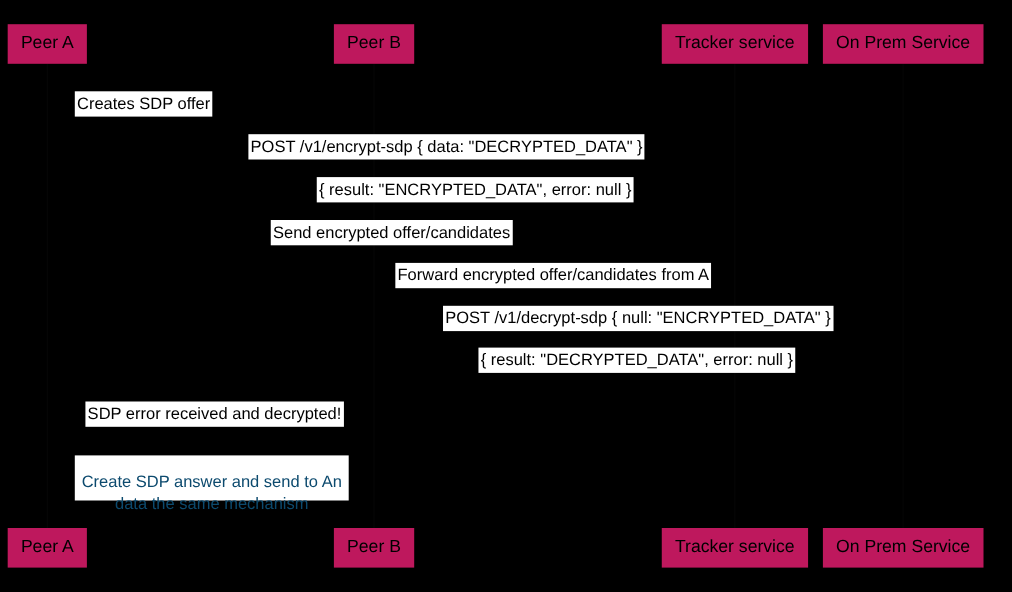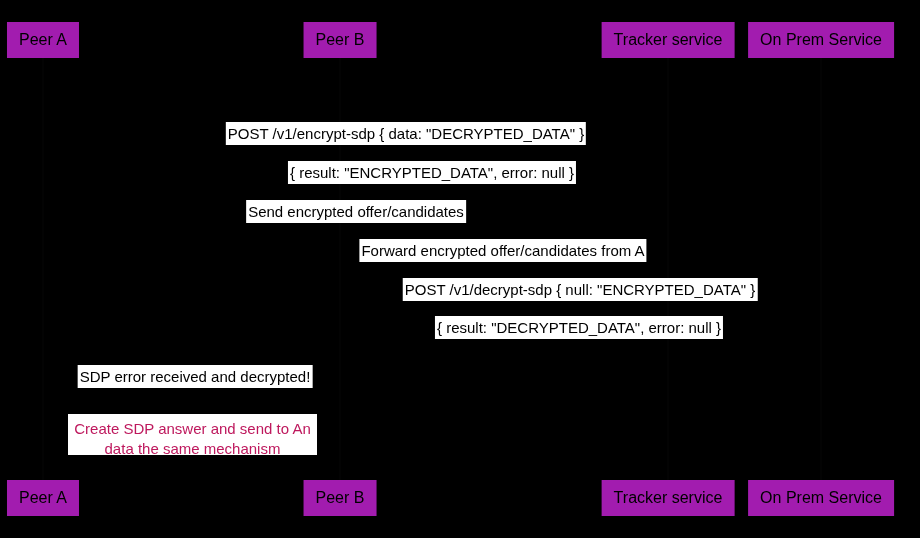--- a/index.html
+++ b/index.html
@@ -19,21 +19,21 @@
     position: absolute;
     top: 58px;
     height: 422px;
     width: 1px;
     background: #060606; 
     transform: translateX(-50%);
   }
   .actor {
     position: absolute;
     transform: translateX(-50%);
-    background: #a21caf;
+    background: #be185d;
     color: #000000;
     height: 36px;
     line-height: 36px;
     padding: 0 12px;
     font-size: 16px;
     white-space: nowrap;
     text-align: center;
     box-sizing: border-box;
   }
   .actor.top { top: 22px; }
@@ -49,43 +49,44 @@
     white-space: nowrap;
   }
   .msg.centered { transform: translateX(-50%); }
   .note {
     position: absolute;
     left: 68px;
     top: 414px;
     width: 249px;
     height: 41px;
     background: #ffffff;
-    color: #be185d;
+    color: #0c4a6e;
     font-size: 15px;
     line-height: 20px;
     text-align: center;
     box-sizing: border-box;
-    padding-top: 5px;
+    padding-top: 15px;
   }
 </style>
 </head>
 <body>
 
 <div class="stage">
 
   <div class="lifeline" style="left:43px"></div>
   <div class="lifeline" style="left:340px"></div>
   <div class="lifeline" style="left:668px"></div>
   <div class="lifeline" style="left:821px"></div>
 
   <div class="actor top" style="left:43px">Peer A</div>
   <div class="actor top" style="left:340px">Peer B</div>
   <div class="actor top" style="left:668px">Tracker service</div>
   <div class="actor top" style="left:821px">On Prem Service</div>
 
+  <div class="msg" style="left:68px; top:83px">Creates SDP offer</div>
   <div class="msg centered" style="left:406px; top:122px">POST /v1/encrypt-sdp { data: "DECRYPTED_DATA" }</div>
   <div class="msg centered" style="left:432px; top:161px">{ result: "ENCRYPTED_DATA", error: null }</div>
   <div class="msg centered" style="left:503px; top:239px">Forward encrypted offer/candidates from A</div>
   <div class="msg centered" style="left:356px; top:200px">Send encrypted offer/candidates</div>
   <div class="msg centered" style="left:580px; top:278px">POST /v1/decrypt-sdp { null: "ENCRYPTED_DATA" }</div>
   <div class="msg centered" style="left:579px; top:316px">{ result: "DECRYPTED_DATA", error: null }</div>
   <div class="msg centered" style="left:195px; top:365px">SDP error received and decrypted!</div>
 
   <div class="note">
     <div>Create SDP answer and send to An</div>

